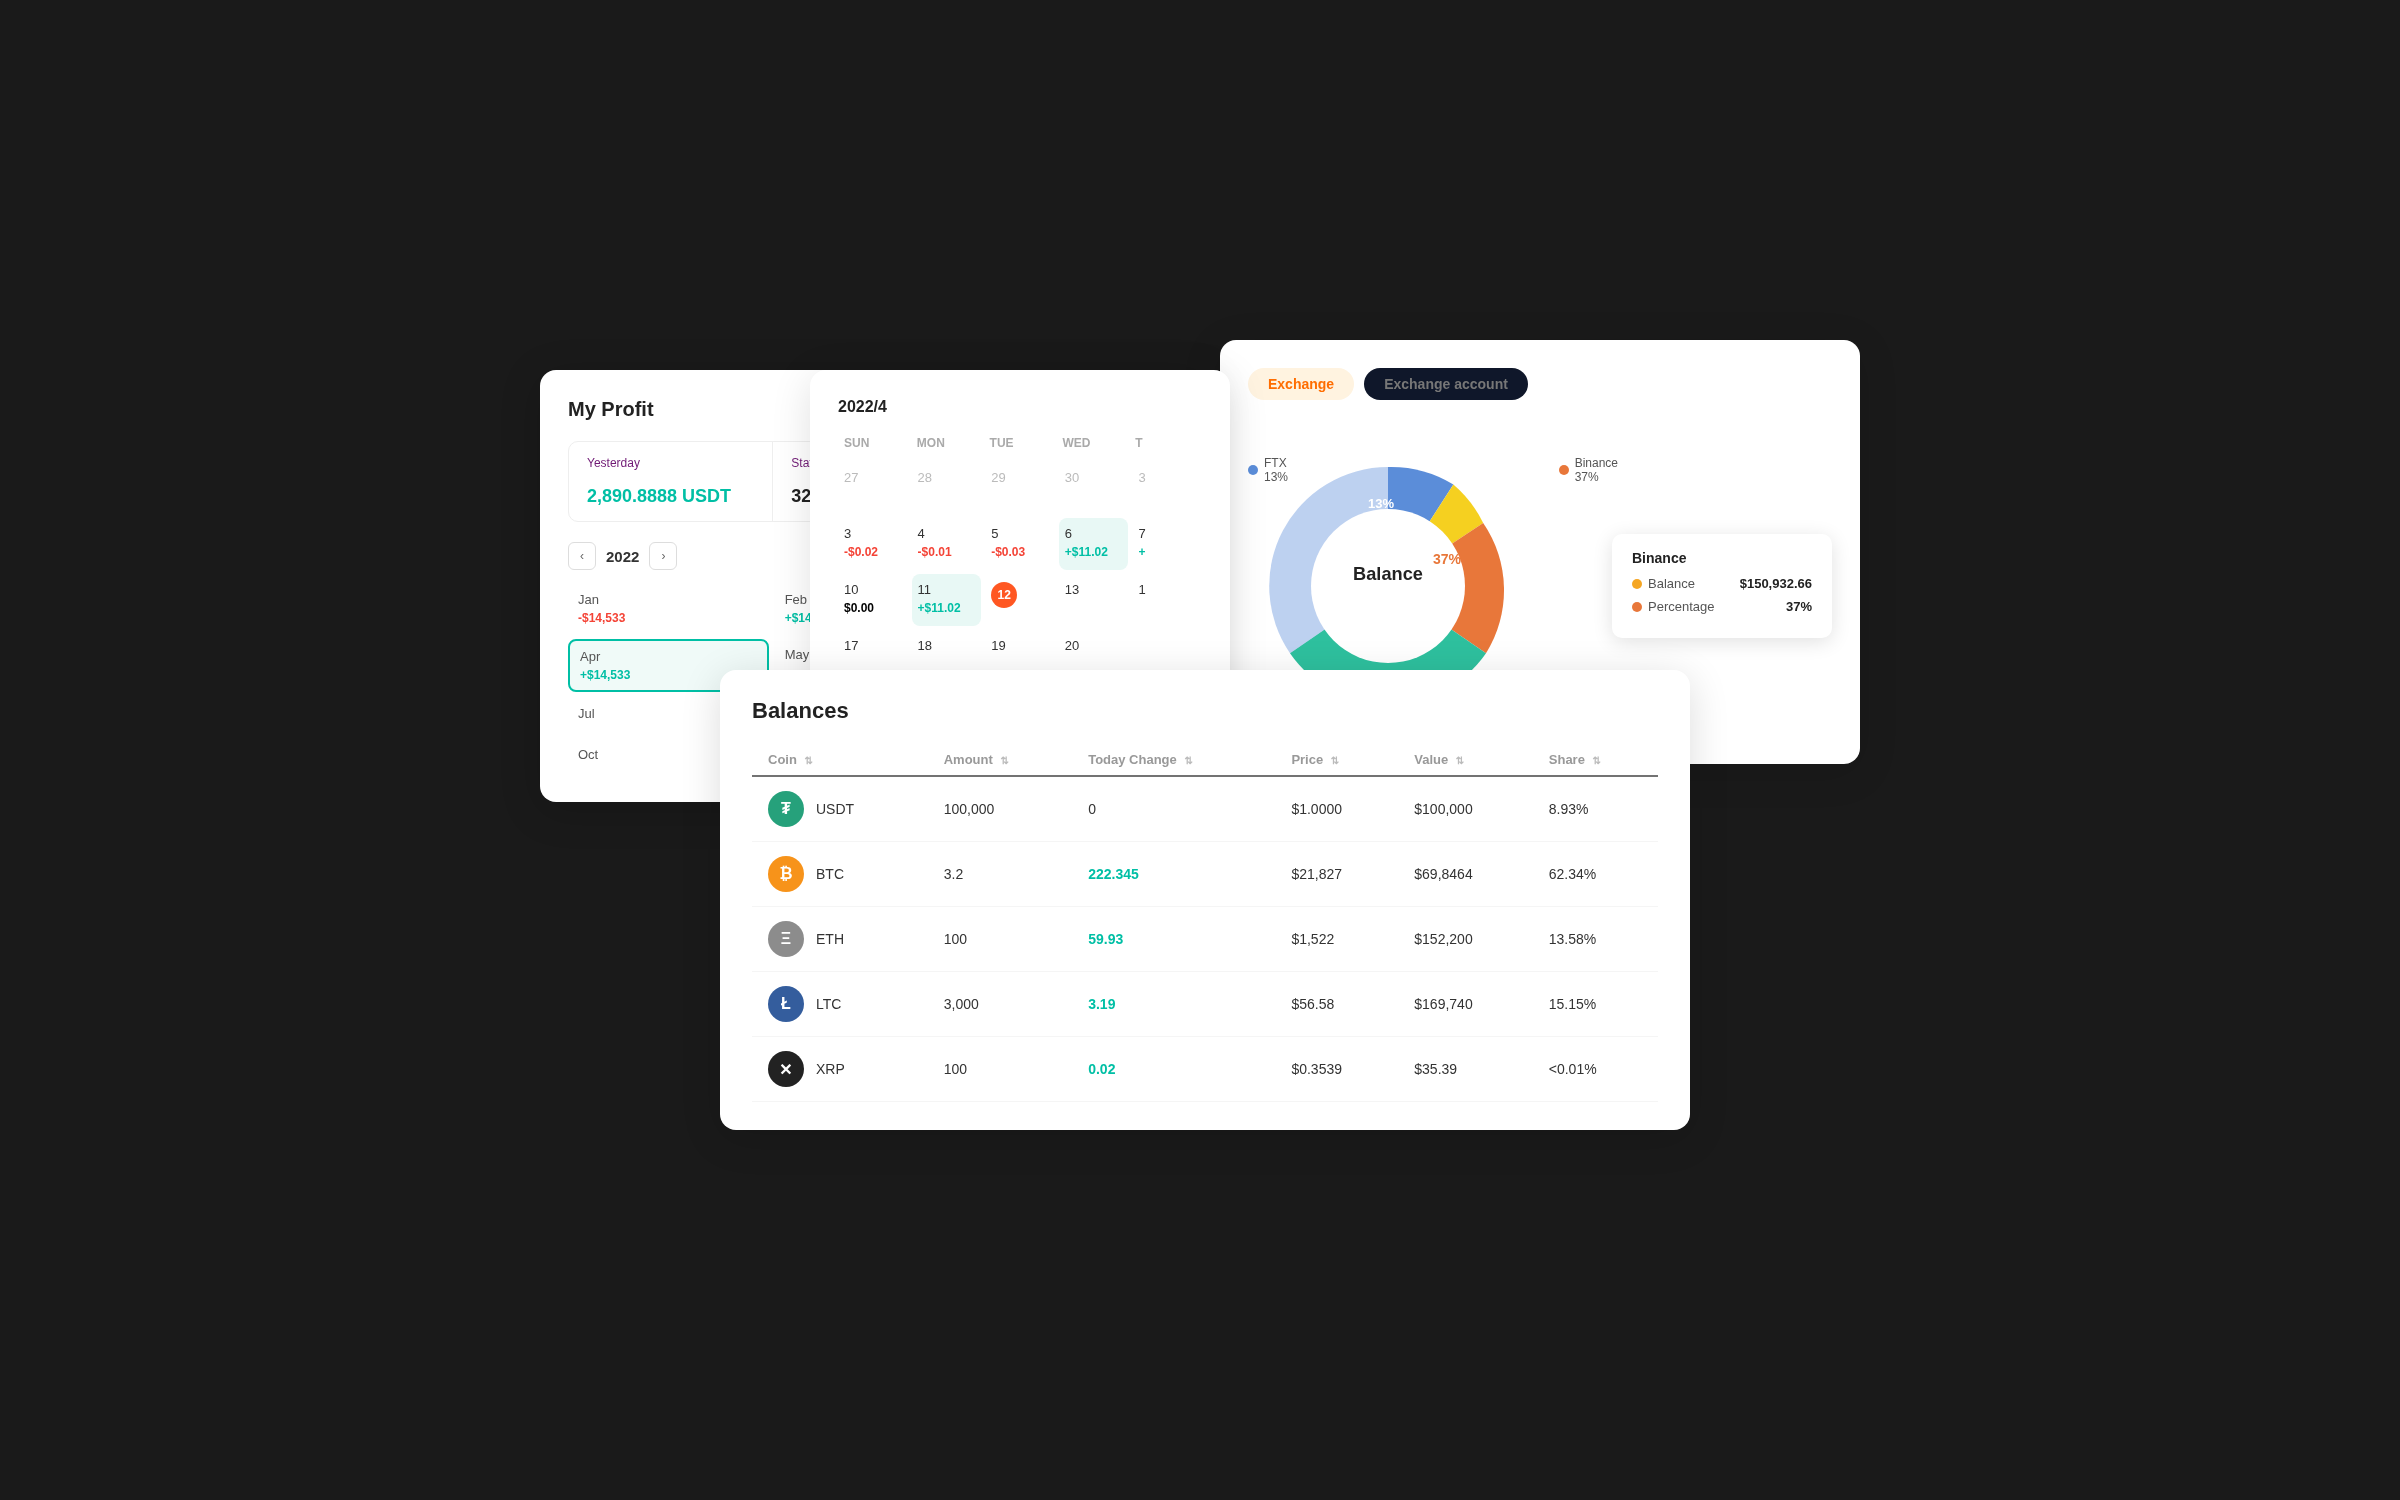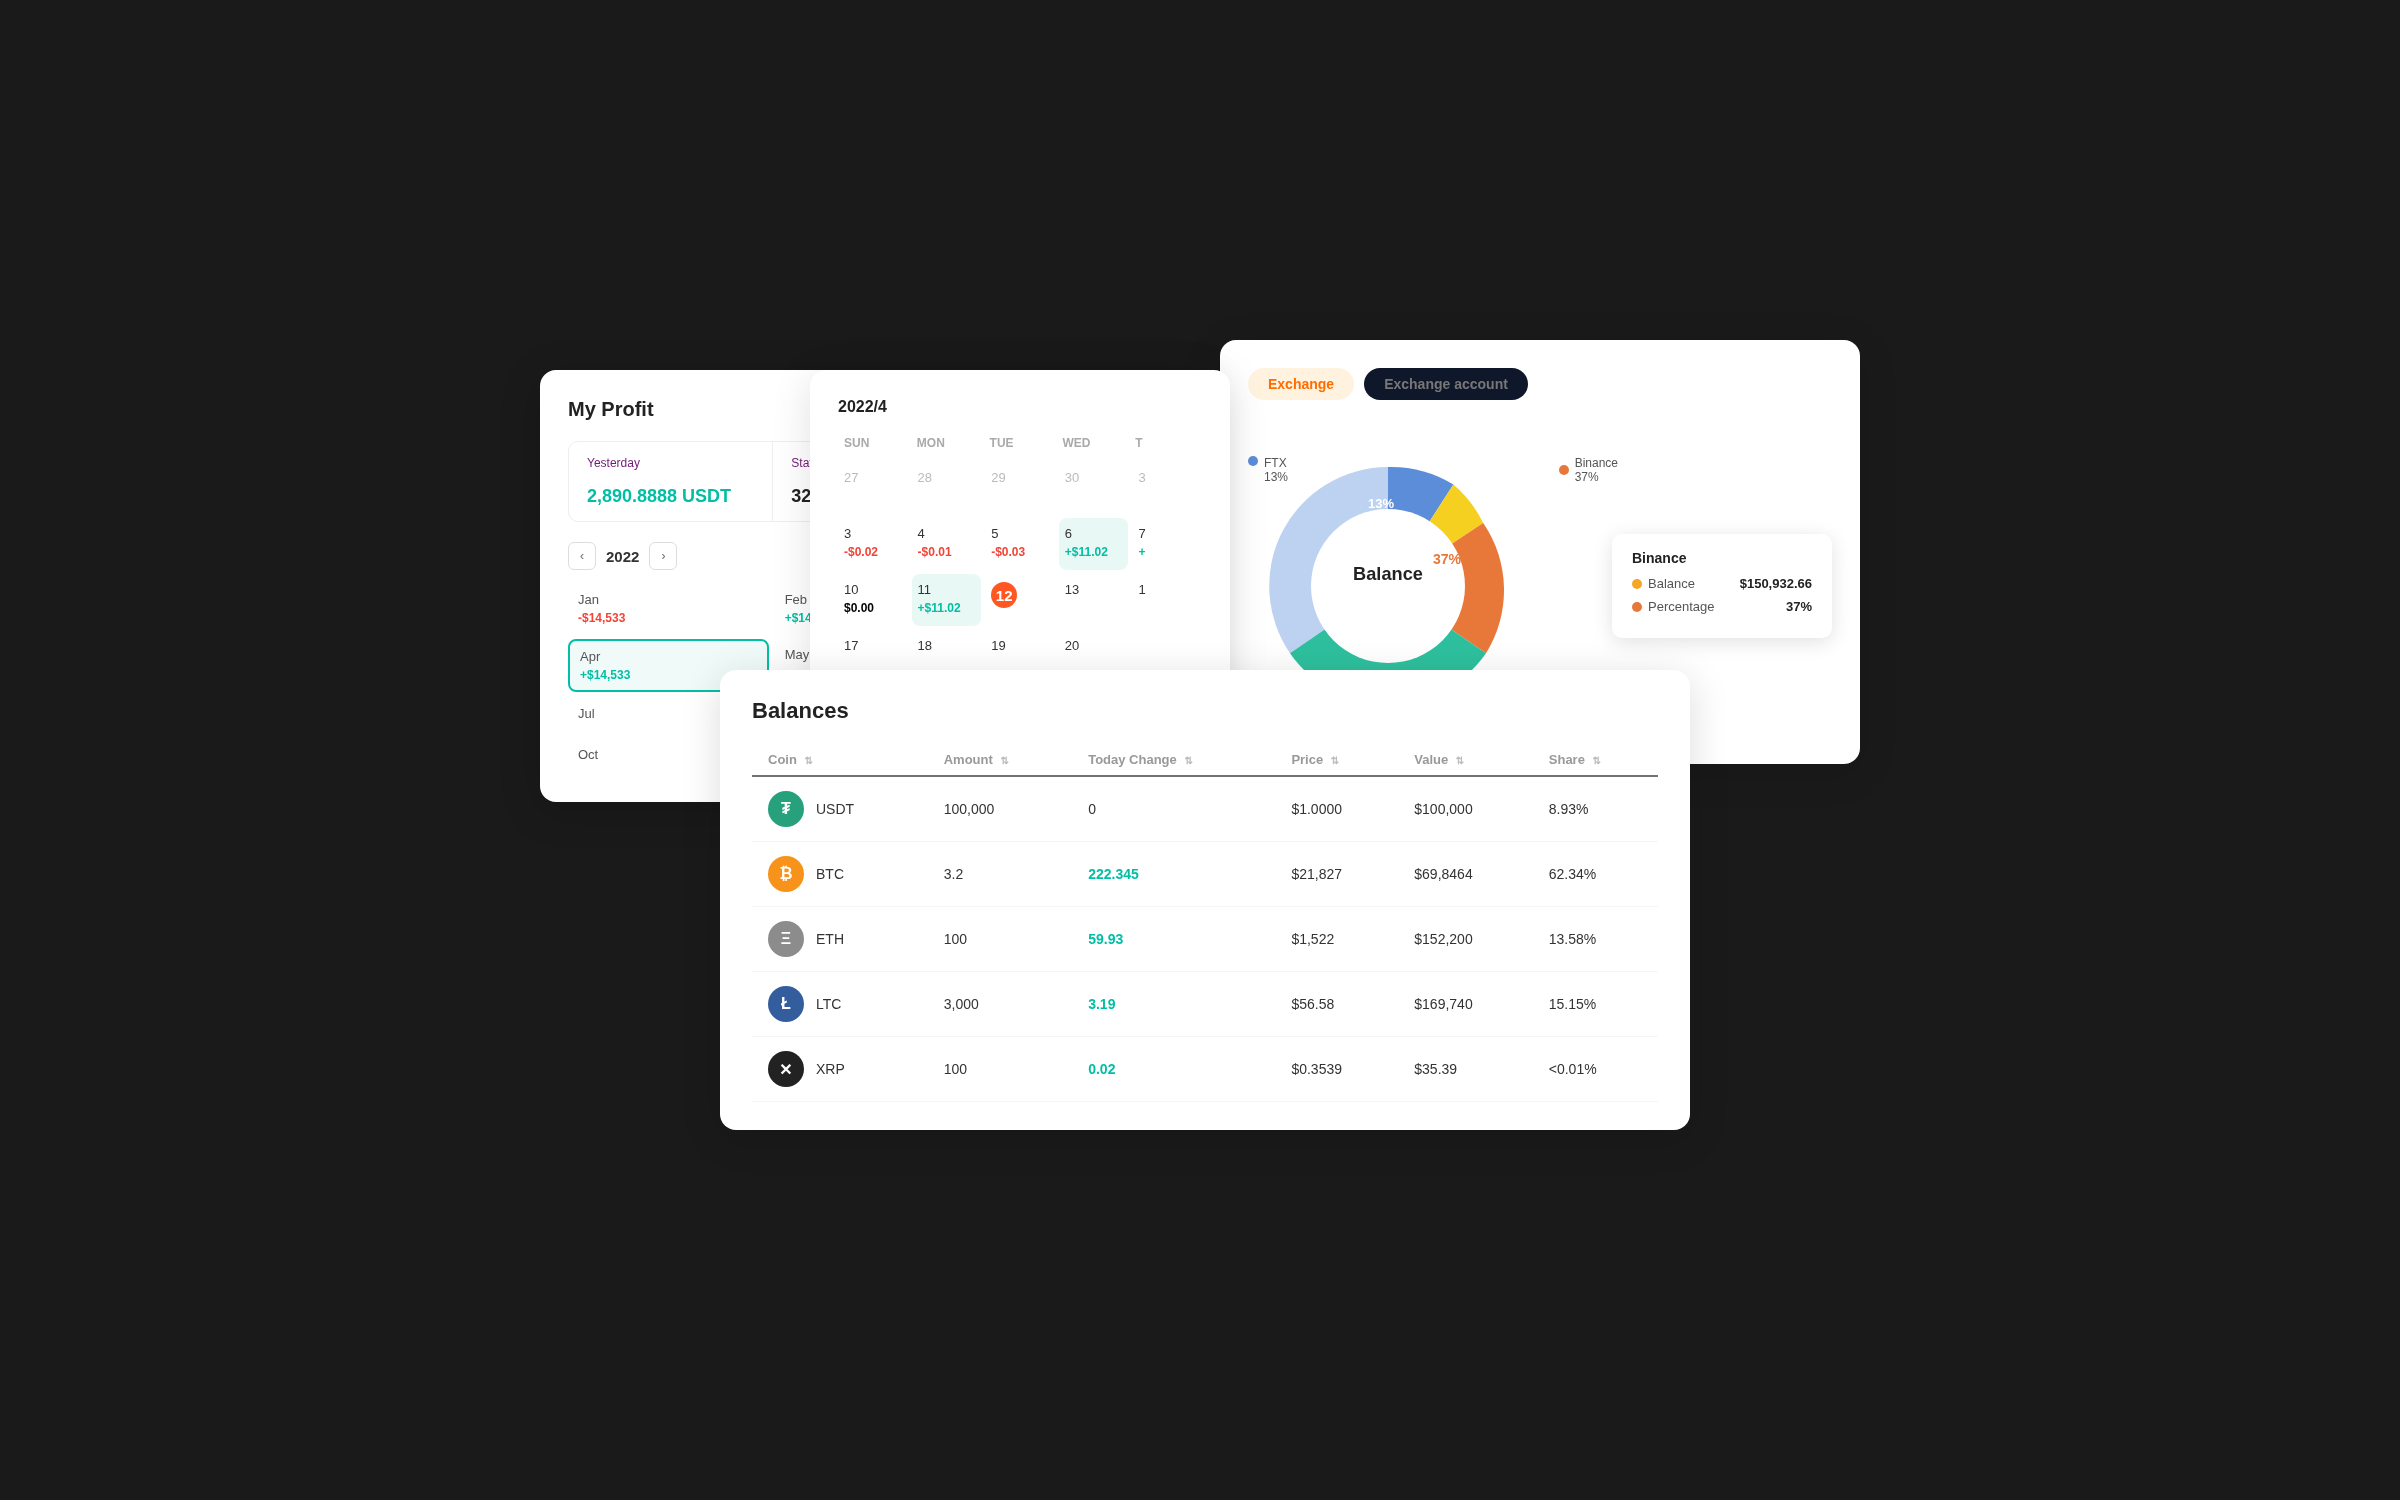--- a/index.html
+++ b/index.html
@@ -200,21 +200,21 @@
     .cal-day.highlighted { background: #e8f8f5; }
 
     .today-badge {
       display: inline-flex;
       align-items: center;
       justify-content: center;
       width: 26px; height: 26px;
       background: #ff5722;
       color: #fff;
       border-radius: 50%;
-      font-size: 15px;
+      font-size: 12px;
       font-weight: 700;
     }
 
     
     .exchange-card {
       position: absolute;
       top: 0;
       right: 0;
       width: 640px;
       background: #fff;
@@ -262,20 +262,21 @@
       position: relative;
       width: 300px;
       height: 280px;
     }
 
     .chart-legend-left {
       position: absolute;
       top: 20px;
       left: 10px;
       display: flex;
+      align-items: center;
       gap: 6px;
     }
 
     .legend-dot {
       width: 10px; height: 10px;
       border-radius: 50%;
     }
 
     .legend-text-sm {
       font-size: 12px;

